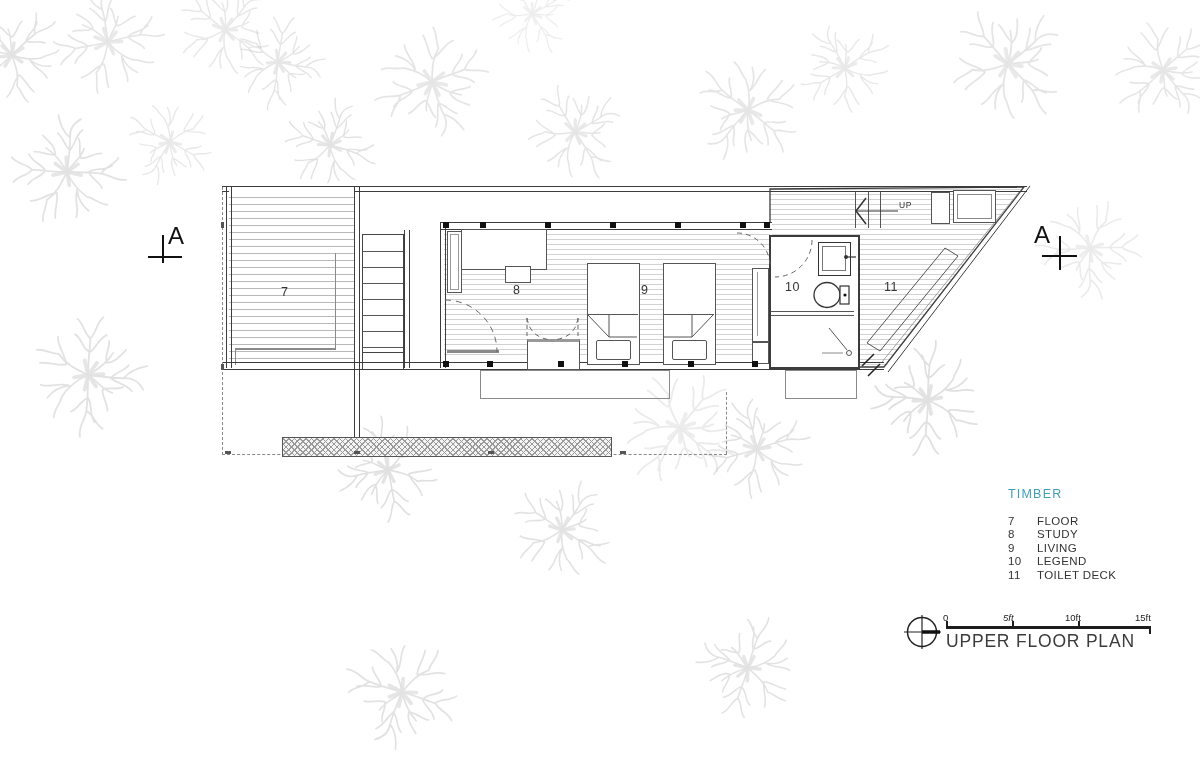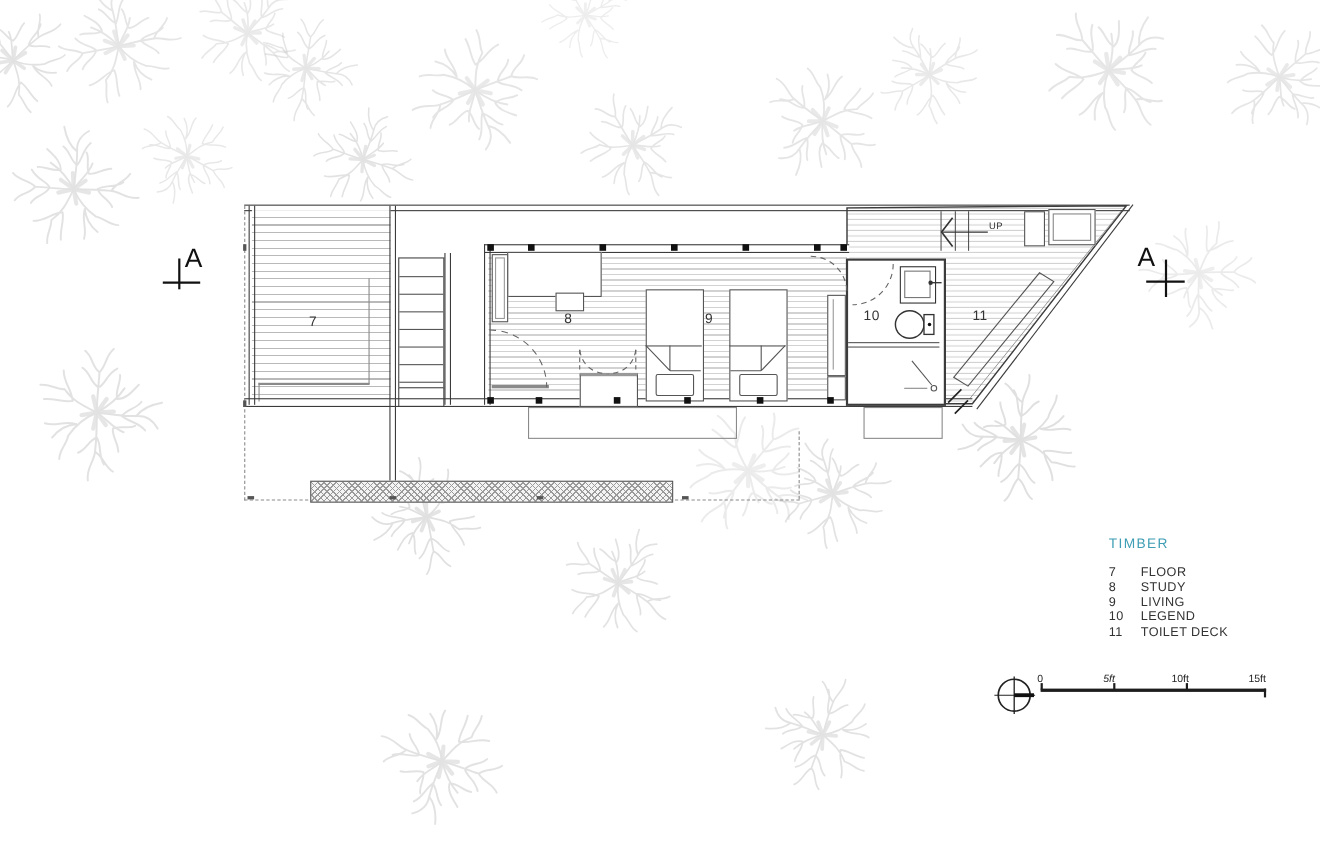--- a/index.html
+++ b/index.html
@@ -327,15 +327,16 @@
   <div class="abs" style="left:946px;top:612px;width:240px;height:50px;">
     <span class="scale-label" style="left:-3px;">0</span>
     <span class="scale-label" style="left:57px;font-style:italic;">5ft</span>
     <span class="scale-label" style="left:119px;">10ft</span>
     <span class="scale-label" style="left:189px;">15ft</span>
     <div class="scale-bar"></div>
     <div class="scale-tick" style="left:0px;"></div>
     <div class="scale-tick" style="left:66px;"></div>
     <div class="scale-tick" style="left:132px;"></div>
     <div class="scale-tick" style="left:203px;top:14px;height:8px;"></div>
+    <div class="plan-title">UPPER FLOOR PLAN</div>
   </div>
 
 </div>
 
 </body></html>

